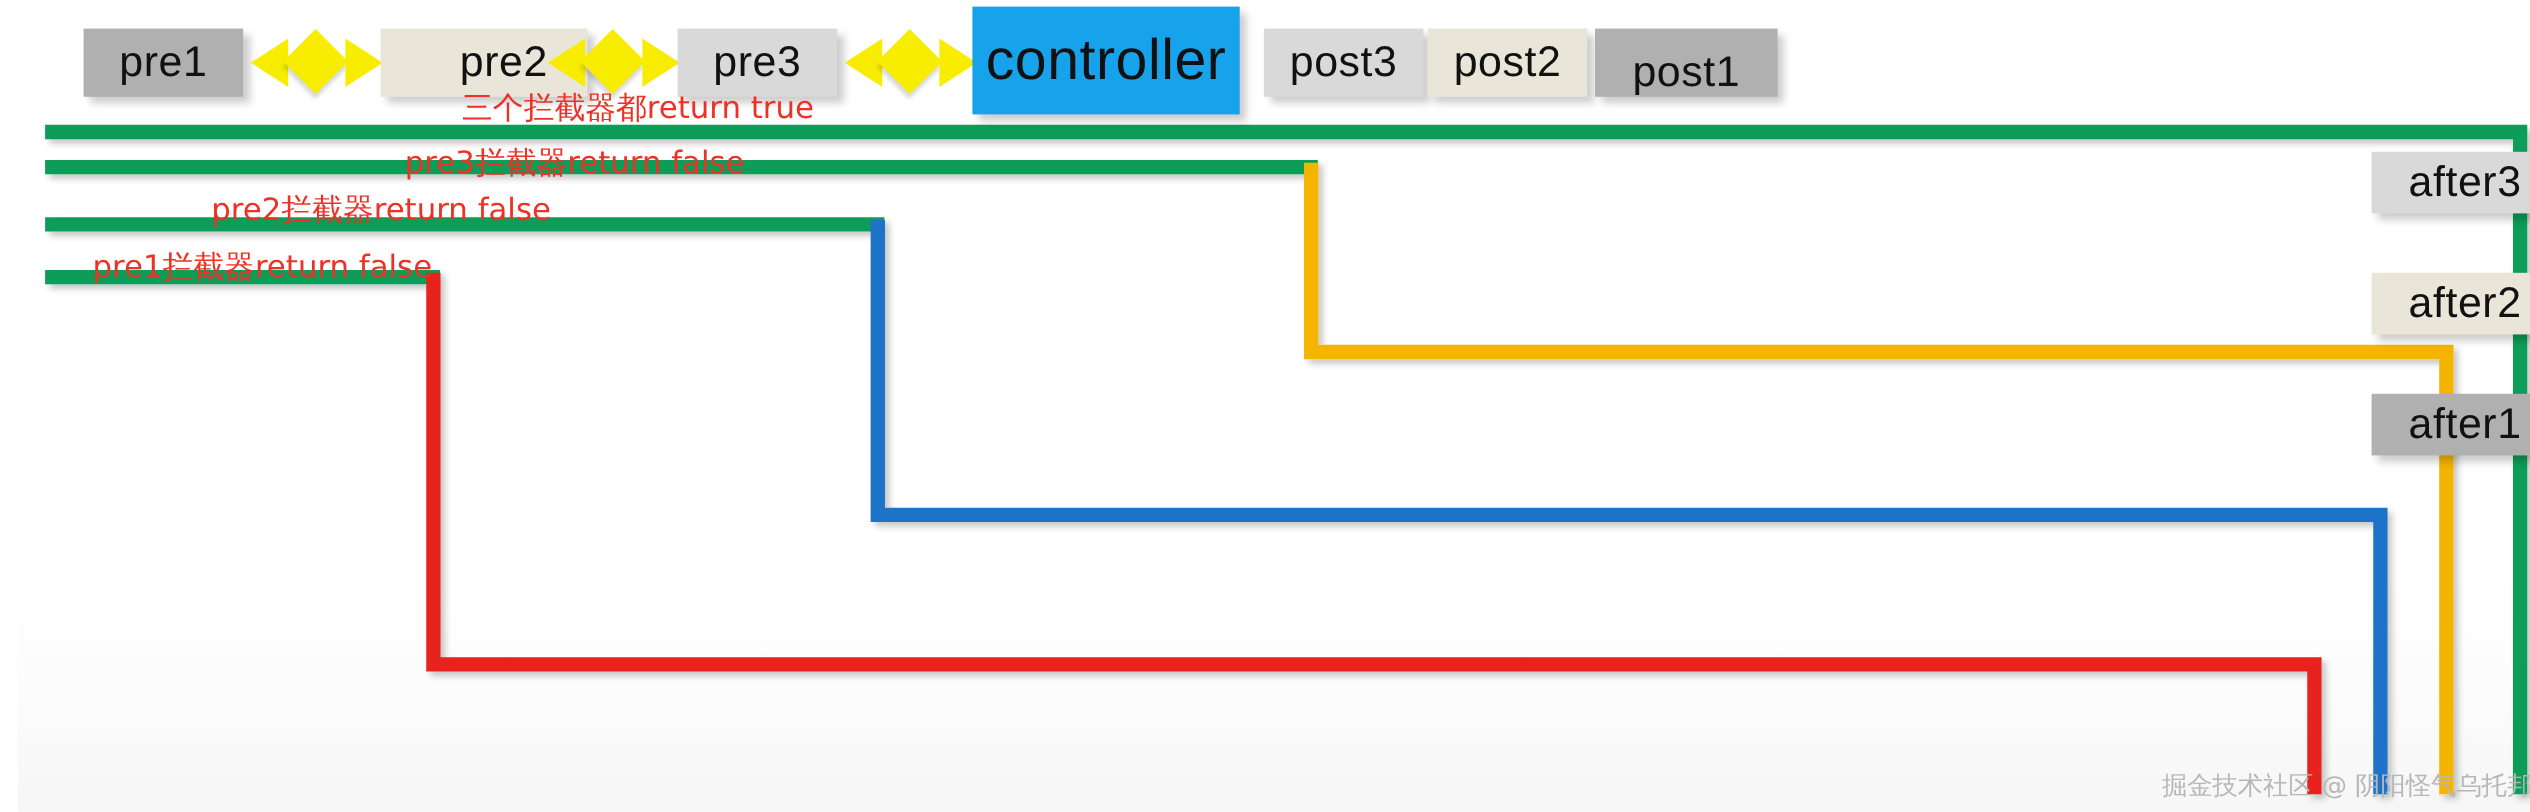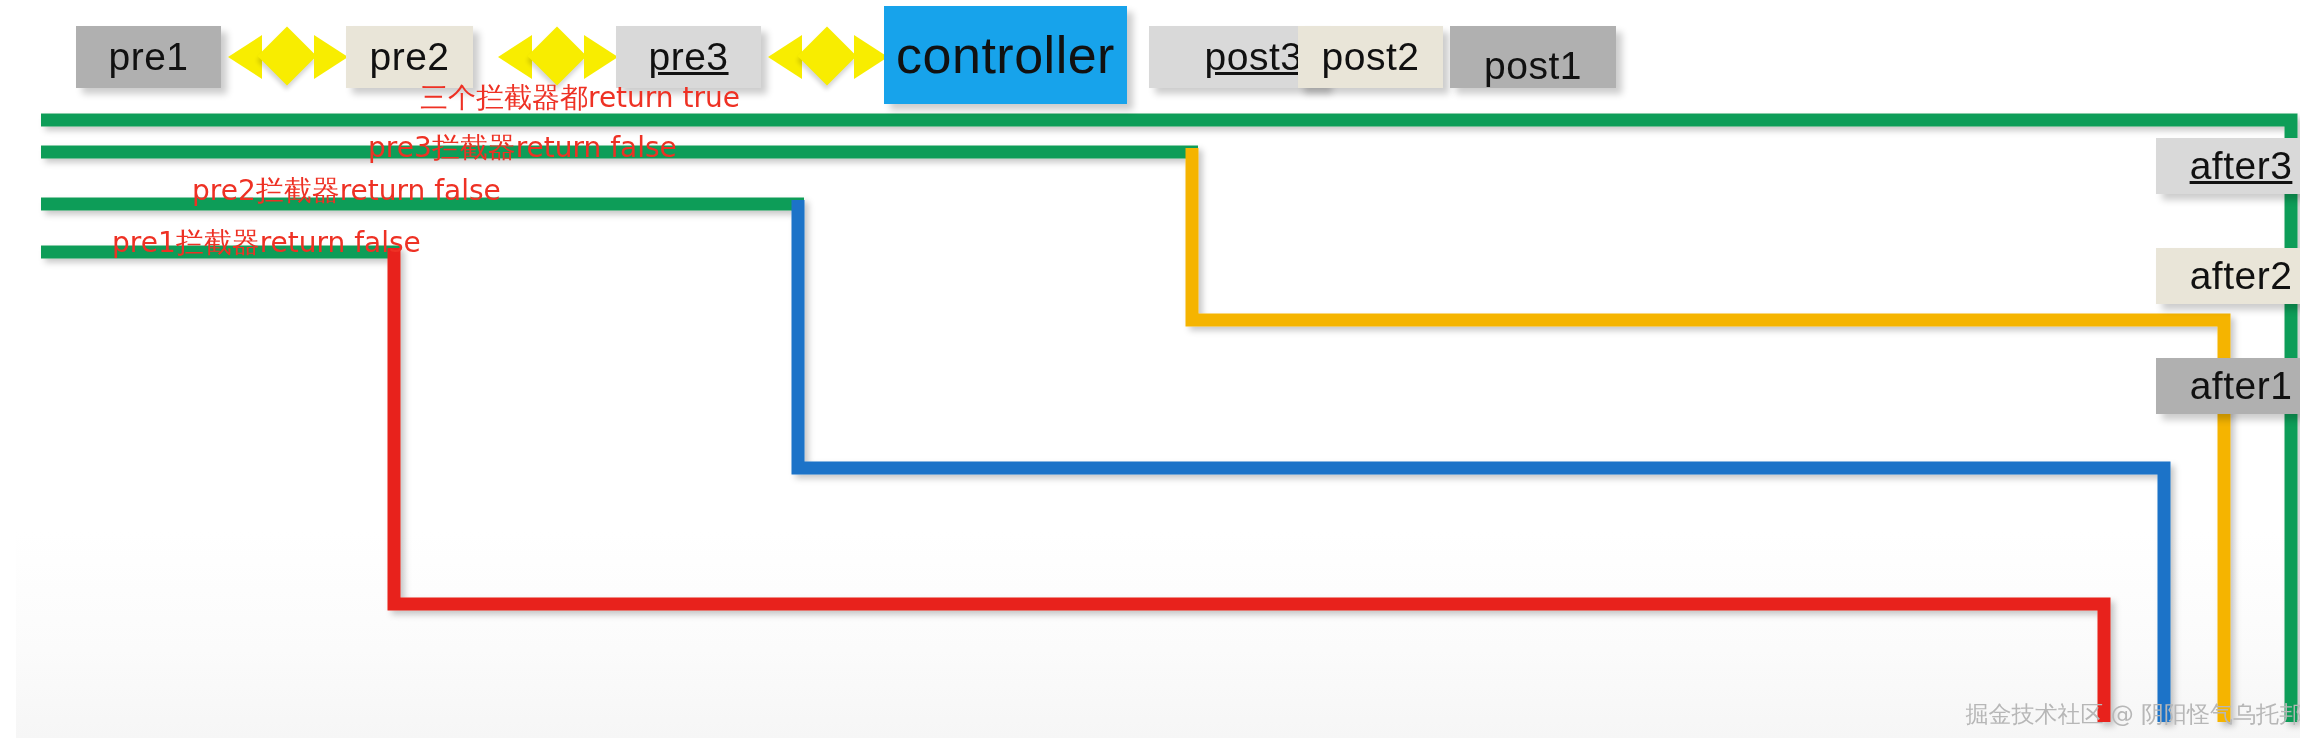--- a/index.html
+++ b/index.html
@@ -19,21 +19,21 @@
     position:absolute;
     display:flex;align-items:center;justify-content:center;
     box-shadow:6px 6px 7px rgba(0,0,0,.20);
     color:#111;
     letter-spacing:.5px;
     white-space:nowrap;
     z-index:6;
   }
   .node span{display:block;}
   .n-gray   {background:#b0b0b0;}
-  .n-lgray  {background:#d9d9d9;text-decoration:underline;}
+  .n-lgray  {background:#d9d9d9;}
   .n-beige  {background:#e9e5d8;}
   .n-blue   {background:#17a3eb;}
   .top-node{height:62px;top:26px;font-size:39px;}
   .ctrl{top:6px;height:98px;font-size:52px;}
   .after-node{height:56px;font-size:39px;}
   .dwrap{position:absolute;top:27px;width:120px;height:60px;z-index:6;}
   .dwrap .d-left,.dwrap .d-right{
     position:absolute;top:8px;width:0;height:0;
     border-top:22px solid transparent;border-bottom:22px solid transparent;
   }
@@ -104,21 +104,21 @@
   <div class="node top-node n-gray" style="left:60px;width:145px;">
     <span>pre1</span>
   </div>
 
   <div class="dwrap" style="left:212px;">
     <div class="d-left"></div>
     <div class="d-mid"></div>
     <div class="d-right"></div>
   </div>
 
-  <div class="node top-node n-beige" style="left:330px;width:127px;">
+  <div class="node top-node n-beige" style="left:330px;width:152px;padding-left:36px;">
     <span>pre2</span>
   </div>
 
   <div class="dwrap" style="left:482px;">
     <div class="d-left"></div>
     <div class="d-mid"></div>
     <div class="d-right"></div>
   </div>
 
   <div class="node top-node n-lgray" style="left:600px;width:145px;">
@@ -128,21 +128,21 @@
   <div class="dwrap" style="left:752px;">
     <div class="d-left"></div>
     <div class="d-mid"></div>
     <div class="d-right"></div>
   </div>
 
   <div class="node ctrl n-blue" style="left:868px;width:243px;align-items:center;">
     <span>controller</span>
   </div>
 
-  <div class="node top-node n-lgray" style="left:1133px;width:145px;padding-left:32px;">
+  <div class="node top-node n-lgray" style="left:1133px;width:145px;">
     <span>post3</span>
   </div>
 
   <div class="node top-node n-beige" style="left:1282px;width:145px;">
     <span>post2</span>
   </div>
 
   <div class="node top-node n-gray" style="left:1434px;width:166px;align-items:flex-end;">
     <span>post1</span>
   </div>
@@ -158,17 +158,17 @@
   <div class="node after-node n-gray" style="left:2140px;top:358px;width:170px;">
     <span>after1</span>
   </div>
 
   <div class="anno" style="left:404px;top:79px;">三个拦截器都return true</div>
 
   <div class="anno" style="left:352px;top:129px;">pre3拦截器return false</div>
 
   <div class="anno" style="left:176px;top:172px;">pre2拦截器return false</div>
 
-  <div class="anno" style="left:68px;top:224px;margin-left:28px;">pre1拦截器return false</div>
+  <div class="anno" style="left:68px;top:224px;">pre1拦截器return false</div>
 
   <div class="watermark">掘金技术社区 @ 阴阳怪气乌托邦</div>
 
 </div>
 
 </body></html>

